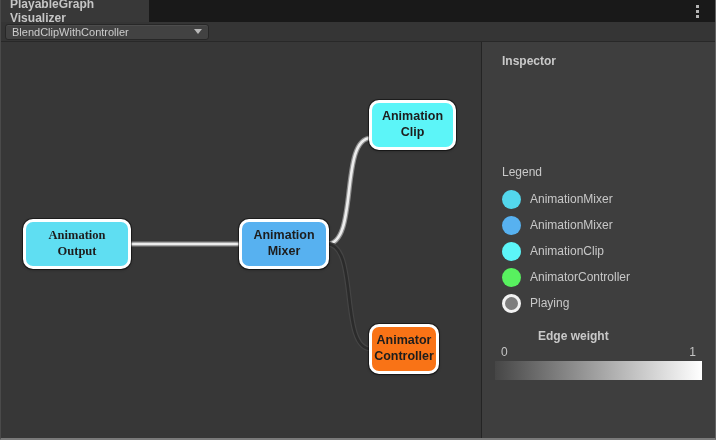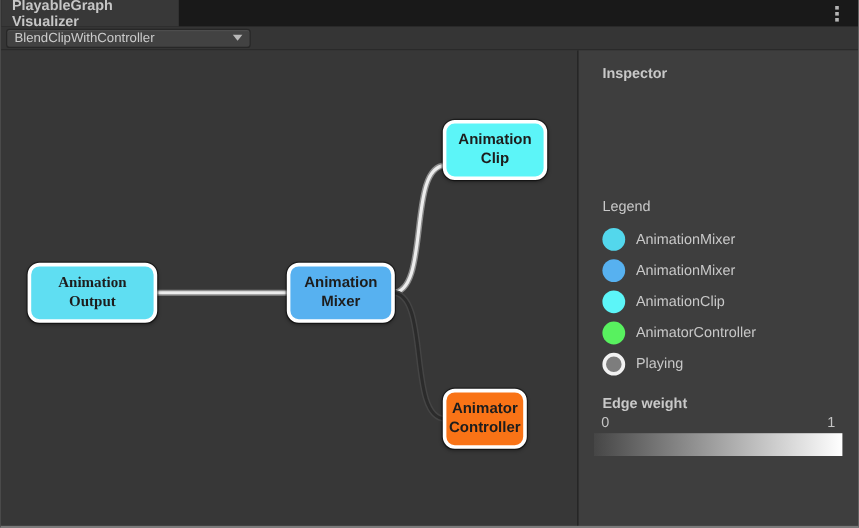--- a/index.html
+++ b/index.html
@@ -34,21 +34,21 @@
   
   .inspector{flex:1;background:#3e3e3e;padding:12px 20px 0 20px;box-sizing:border-box;color:#c8c8c8;}
   .insp-title{font-size:12px;font-weight:bold;color:#c9c9c9;}
   .hint{margin-top:4px;font-size:12px;color:#b6b6b6;line-height:15px;}
   .legend-title{margin-top:97px;font-size:12px;font-weight:normal;color:#c9c9c9;}
   .legend-list{margin-top:7px;}
   .legend-item{display:flex;align-items:center;height:26px;gap:9px;}
   .legend-dot{width:19px;height:19px;border-radius:50%;box-sizing:border-box;flex:0 0 auto;}
   .legend-dot.ring{border:3px solid #f2f2f2;}
   .legend-label{font-size:12px;color:#c8c8c8;}
-  .edge-title{margin-top:13px;font-size:12px;font-weight:bold;color:#c9c9c9;}
+  .edge-title{margin-top:13px;font-size:12px;font-weight:bold;color:#c9c9c9;margin-left:36px;}
   .edge-scale-labels{display:flex;justify-content:space-between;font-size:12px;color:#c4c4c4;
                      margin:2px -7px 0 -7px;padding:0 6px;}
   .edge-gradient{height:19px;margin:2px -7px 0 -7px;}
 </style>
 </head>
 <body>
 
 <div class="window">
 
   <div class="tabbar">

